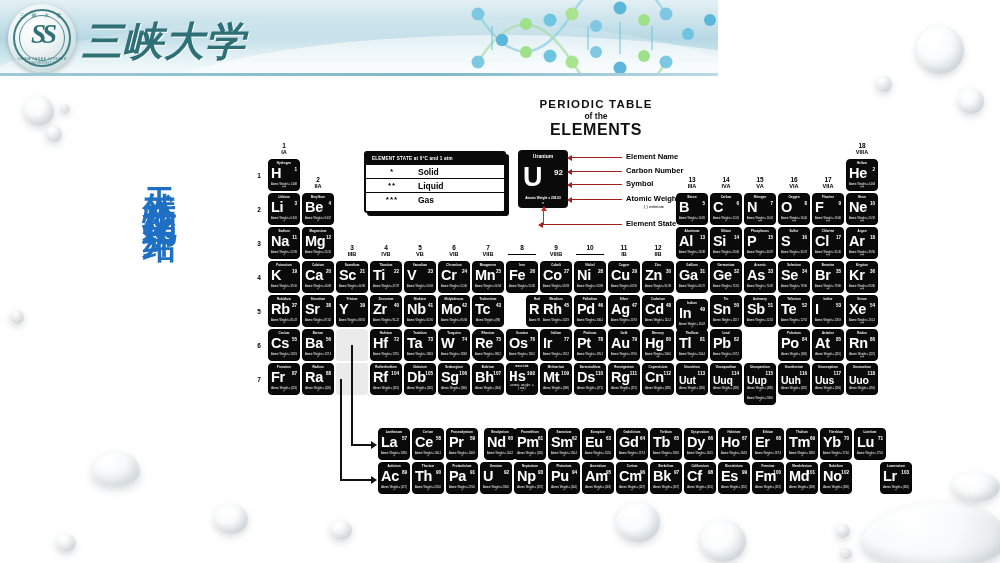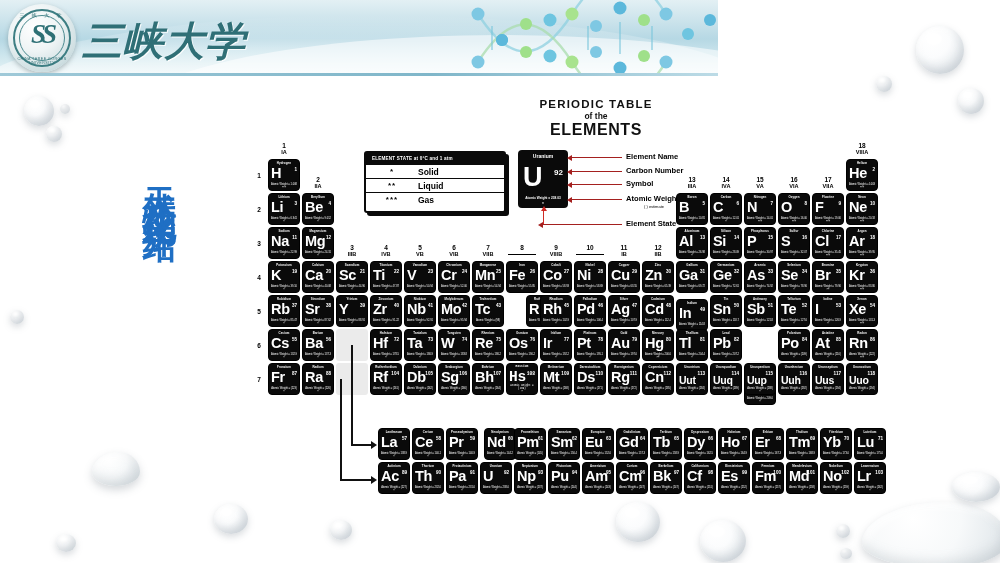--- a/index.html
+++ b/index.html
@@ -781,21 +781,21 @@
         <div class="aw">Atomic Weight = 180.9</div>
         <div class="st">*</div>
       </div>
       <div class="cell" style="left: 192px; top: 231px;">
         <div class="nm">Tungsten</div>
         <div class="sy">W</div>
         <div class="an">74</div>
         <div class="aw">Atomic Weight = 183.8</div>
         <div class="st">*</div>
       </div>
-      <div class="cell" style="left: 226px; top: 231px;">
+      <div class="cell" style="left: 226px; top: 231px; border-radius: 7px;">
         <div class="nm">Rhenium</div>
         <div class="sy">Re</div>
         <div class="an">75</div>
         <div class="aw">Atomic Weight = 186.2</div>
         <div class="st">*</div>
       </div>
       <div class="cell" style="left: 260px; top: 231px;">
         <div class="nm">Osmium</div>
         <div class="sy">Os</div>
         <div class="an">76</div>
@@ -1189,21 +1189,21 @@
         <div class="aw">Atomic Weight = (258)</div>
         <div class="st">*</div>
       </div>
       <div class="cell" style="left: 574px; top: 364px;">
         <div class="nm">Nobelium</div>
         <div class="sy">No</div>
         <div class="an">102</div>
         <div class="aw">Atomic Weight = (259)</div>
         <div class="st">*</div>
       </div>
-      <div class="cell" style="left: 608px; top: 364px;">
+      <div class="cell" style="left: 634px; top: 364px;">
         <div class="nm">Lawrencium</div>
         <div class="sy">Lr</div>
         <div class="an">103</div>
         <div class="aw">Atomic Weight = (262)</div>
         <div class="st">*</div>
       </div>
     </div>
 
   <div class="fline" style="left:105px;top:247px;width:1.6px;height:100px;"></div>
   <div class="fline" style="left:105px;top:346px;width:22px;height:1.6px;"></div>

